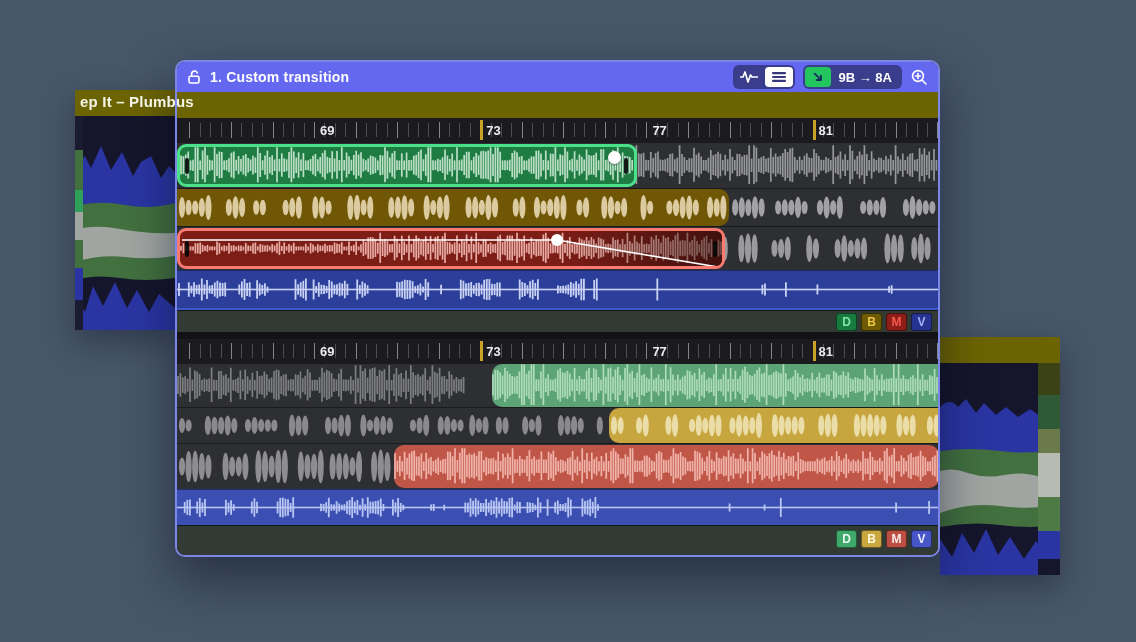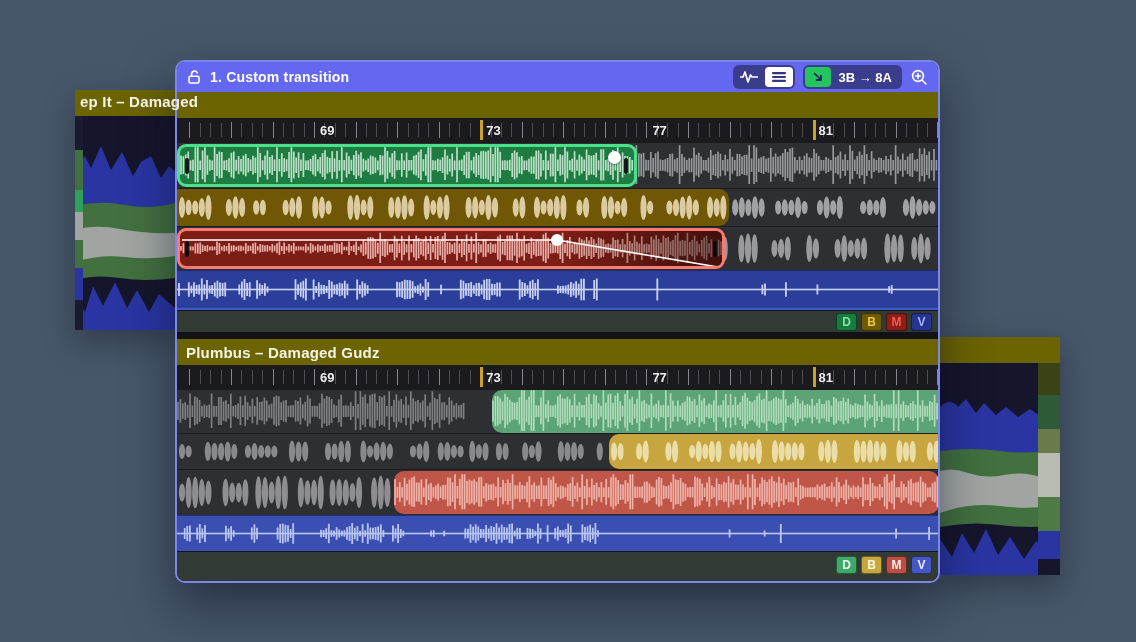--- a/index.html
+++ b/index.html
@@ -129,21 +129,21 @@
           </svg>
         </span>
       </span>
 
       <span class="seg">
         <span class="seg-btn green">
           <svg width="14" height="14" viewBox="0 0 16 16" fill="none" stroke="#1C2B5E" stroke-width="2.1" stroke-linecap="round">
             <path d="M4.2 4.2 L11.4 11.4 M11.4 11.4 V6.4 M11.4 11.4 H6.4"></path>
           </svg>
         </span>
-        <span class="key-label">3B → 8A</span>
+        <span class="key-label">9B → 8A</span>
       </span>
 
       <span class="icon-btn">
         <svg width="19" height="19" viewBox="0 0 19 19" fill="none" stroke="#fff" stroke-width="1.6" stroke-linecap="round">
           <circle cx="8" cy="8" r="5.4"></circle>
           <path d="M12.2 12.2 L16 16 M5.6 8h4.8 M8 5.6v4.8"></path>
         </svg>
       </span>
     </div>
 
@@ -507,23 +507,20 @@
 
     <div class="stems" style="height:22px;">
         <div class="stem-btn" style="background: rgb(23, 122, 63); color: rgb(127, 230, 166);">D</div>
         <div class="stem-btn" style="background: rgb(110, 90, 0); color: rgb(237, 200, 69);">B</div>
         <div class="stem-btn" style="background: rgb(142, 30, 24); color: rgb(246, 90, 77);">M</div>
         <div class="stem-btn" style="background: rgb(39, 51, 144); color: rgb(163, 177, 247);">V</div>
       </div>
 
     <div class="divider"></div>
 
-    <div class="thead">
-      <span class="ttl">Plumbus – Damaged Gudz</span>
-    </div>
     <div class="ruler">
         <div class="tick bar" style="left: 12.4px;"></div>
         <div class="tick" style="left: 22.7px;"></div>
         <div class="tick" style="left: 33.1px;"></div>
         <div class="tick" style="left: 43.5px;"></div>
         <div class="tick bar" style="left: 53.9px;"></div>
         <div class="tick" style="left: 64.3px;"></div>
         <div class="tick" style="left: 74.7px;"></div>
         <div class="tick" style="left: 85.1px;"></div>
         <div class="tick bar" style="left: 95.5px;"></div>
@@ -753,14 +750,14 @@
     </div>
 
     <div class="stems" style="height:30px;align-items:flex-start;padding-top:4px;">
         <div class="stem-btn" style="background: rgb(63, 169, 107); color: rgb(234, 247, 239);">D</div>
         <div class="stem-btn" style="background: rgb(200, 167, 62); color: rgb(255, 248, 224);">B</div>
         <div class="stem-btn" style="background: rgb(188, 79, 68); color: rgb(255, 236, 234);">M</div>
         <div class="stem-btn" style="background: rgb(70, 86, 198); color: rgb(232, 236, 255);">V</div>
       </div>
   </div>
 
-  <div id="t1-title">ep It – Damaged</div>
+  <div id="t1-title">ep It – Plumbus</div>
 </div>
 
 </body></html>

